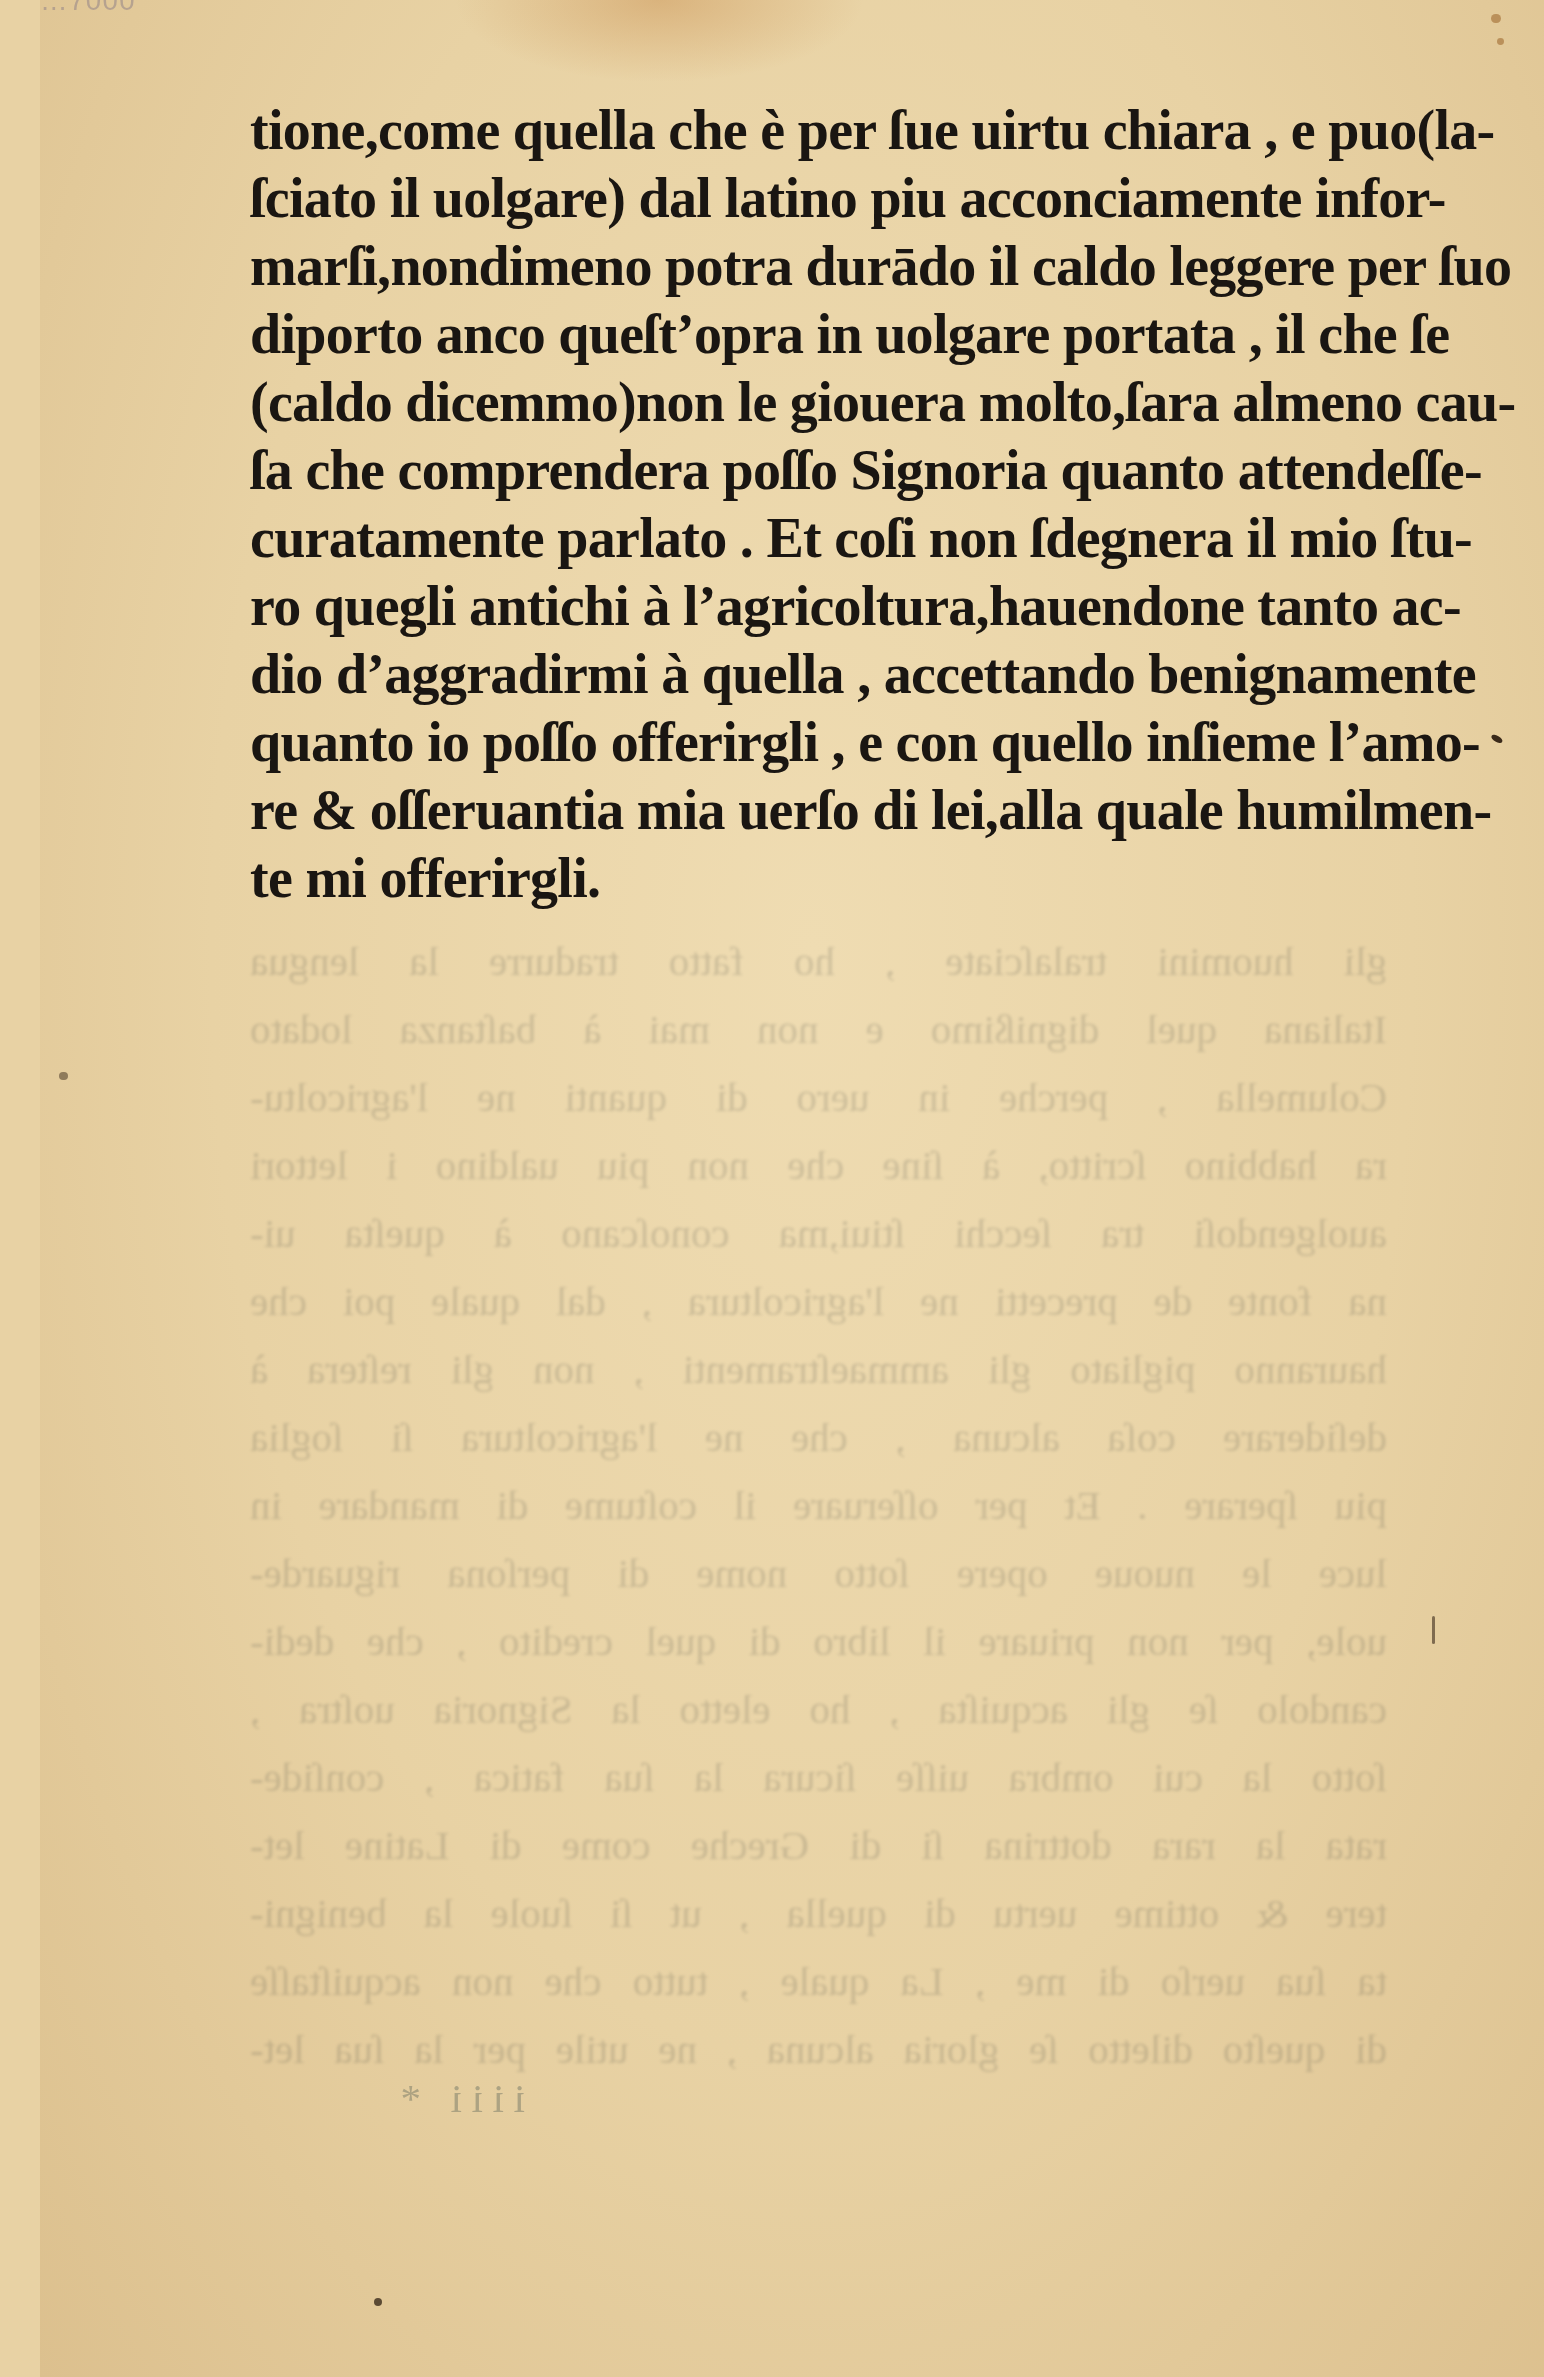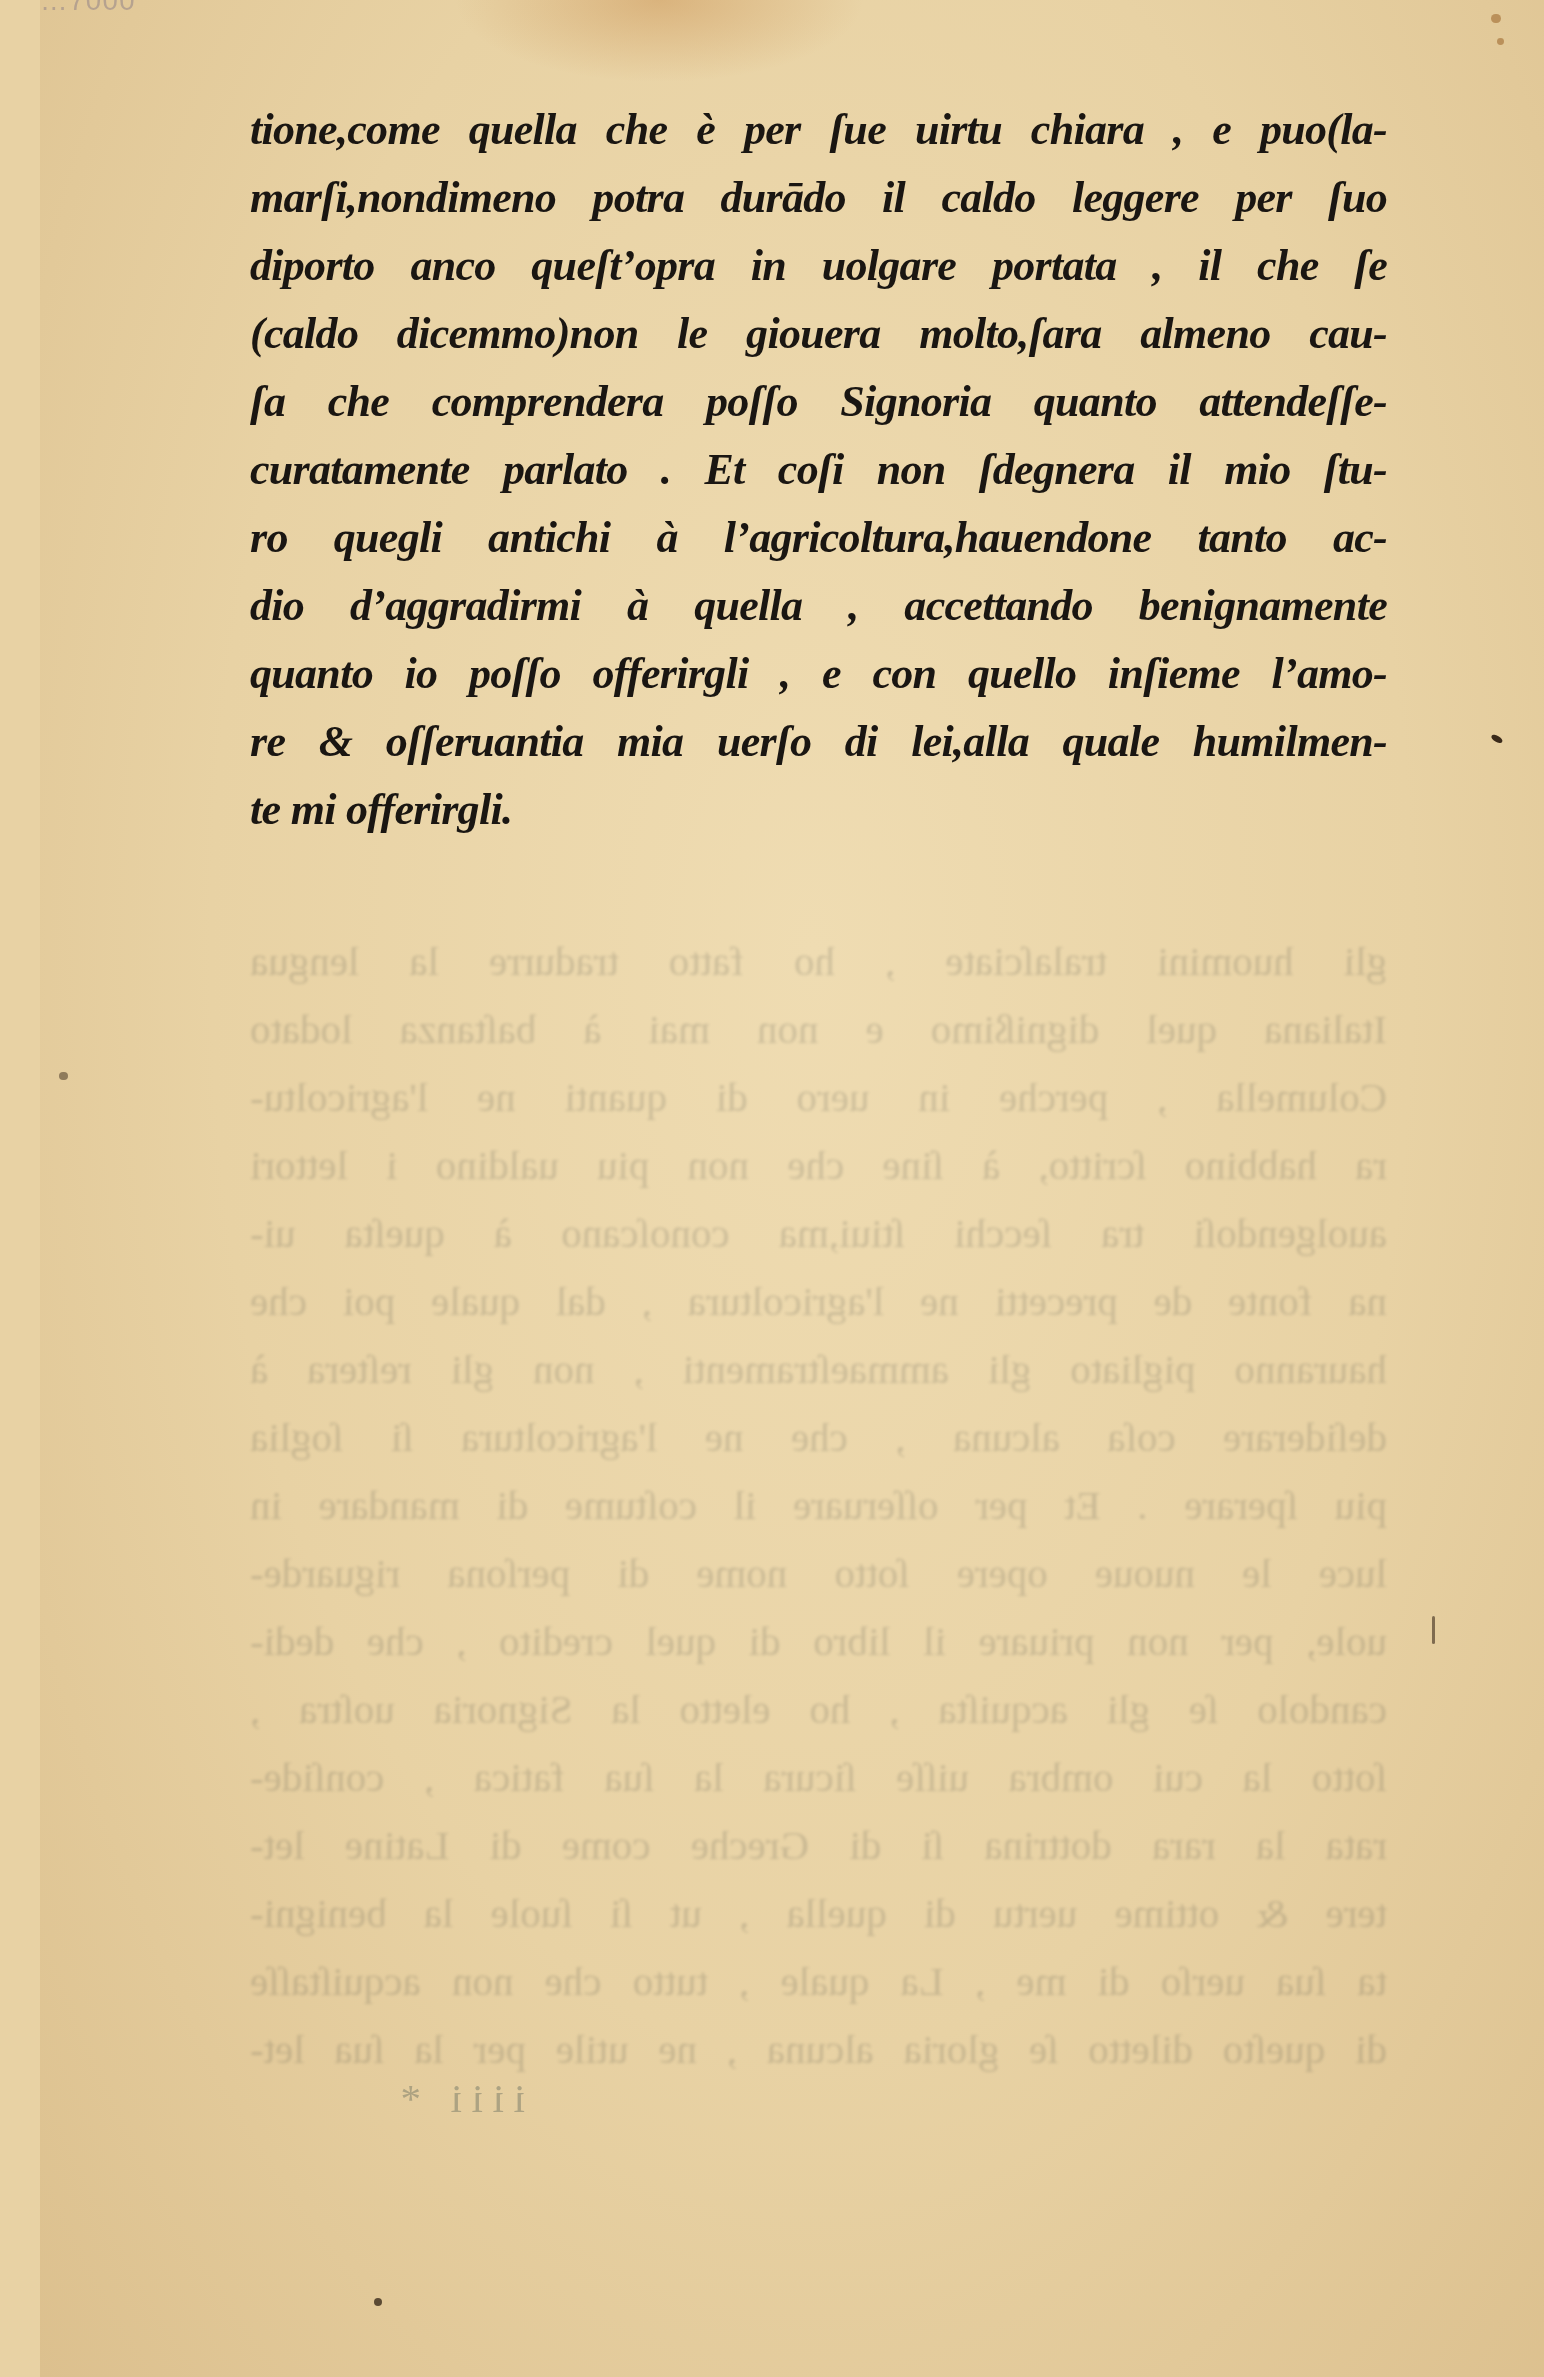--- a/index.html
+++ b/index.html
@@ -46,22 +46,21 @@
     .text-block {
       position: absolute;
       left: 210px;
       top: 96px;
       width: 1137px;
     }
     .line {
       display: block;
       height: 68px;
       line-height: 68px;
-      font-size: 44px;
-      font-style: italic;
+      font-size: 56px;
       font-weight: bold;
       color: #1a1612;
       white-space: nowrap;
       text-align: justify;
       text-align-last: justify;
       letter-spacing: -0.7px;
     }
     .line.last {
       text-align-last: left;
     }
@@ -126,20 +125,21 @@
     <span class="bline">rata la rara dottrina ſi di Greche come di Latine let-</span>
     <span class="bline">tere &amp; ottime uertu di quella , ut ſi ſuole la benigni-</span>
     <span class="bline">ta ſua uerſo di me , La quale , tutto che non acquiſtaſſe</span>
     <span class="bline">di queſto diletto ſe gloria alcuna , ne utile per la ſua let-</span>
   </div>
 
   <div class="signature-mark" style="transform:scaleX(-1);">iiii *</div>
 
   <div class="text-block">
     <span class="line">tione,come quella che è per ſue uirtu chiara , e puo(la-</span>
+    <span class="line">ſciato il uolgare) dal latino piu acconciamente infor-</span>
     <span class="line">marſi,nondimeno potra durādo il caldo leggere per ſuo</span>
     <span class="line">diporto anco queſt’opra in uolgare portata , il che ſe</span>
     <span class="line">(caldo dicemmo)non le giouera molto,ſara almeno cau-</span>
     <span class="line">ſa che comprendera poſſo Signoria quanto attendeſſe-</span>
     <span class="line">curatamente parlato . Et coſi non ſdegnera il mio ſtu-</span>
     <span class="line">ro quegli antichi à l’agricoltura,hauendone tanto ac-</span>
     <span class="line">dio d’aggradirmi à quella , accettando benignamente</span>
     <span class="line">quanto io poſſo offerirgli , e con quello inſieme l’amo-</span>
     <span class="line">re &amp; oſſeruantia mia uerſo di lei,alla quale humilmen-</span>
     <span class="line last">te mi offerirgli.</span>

